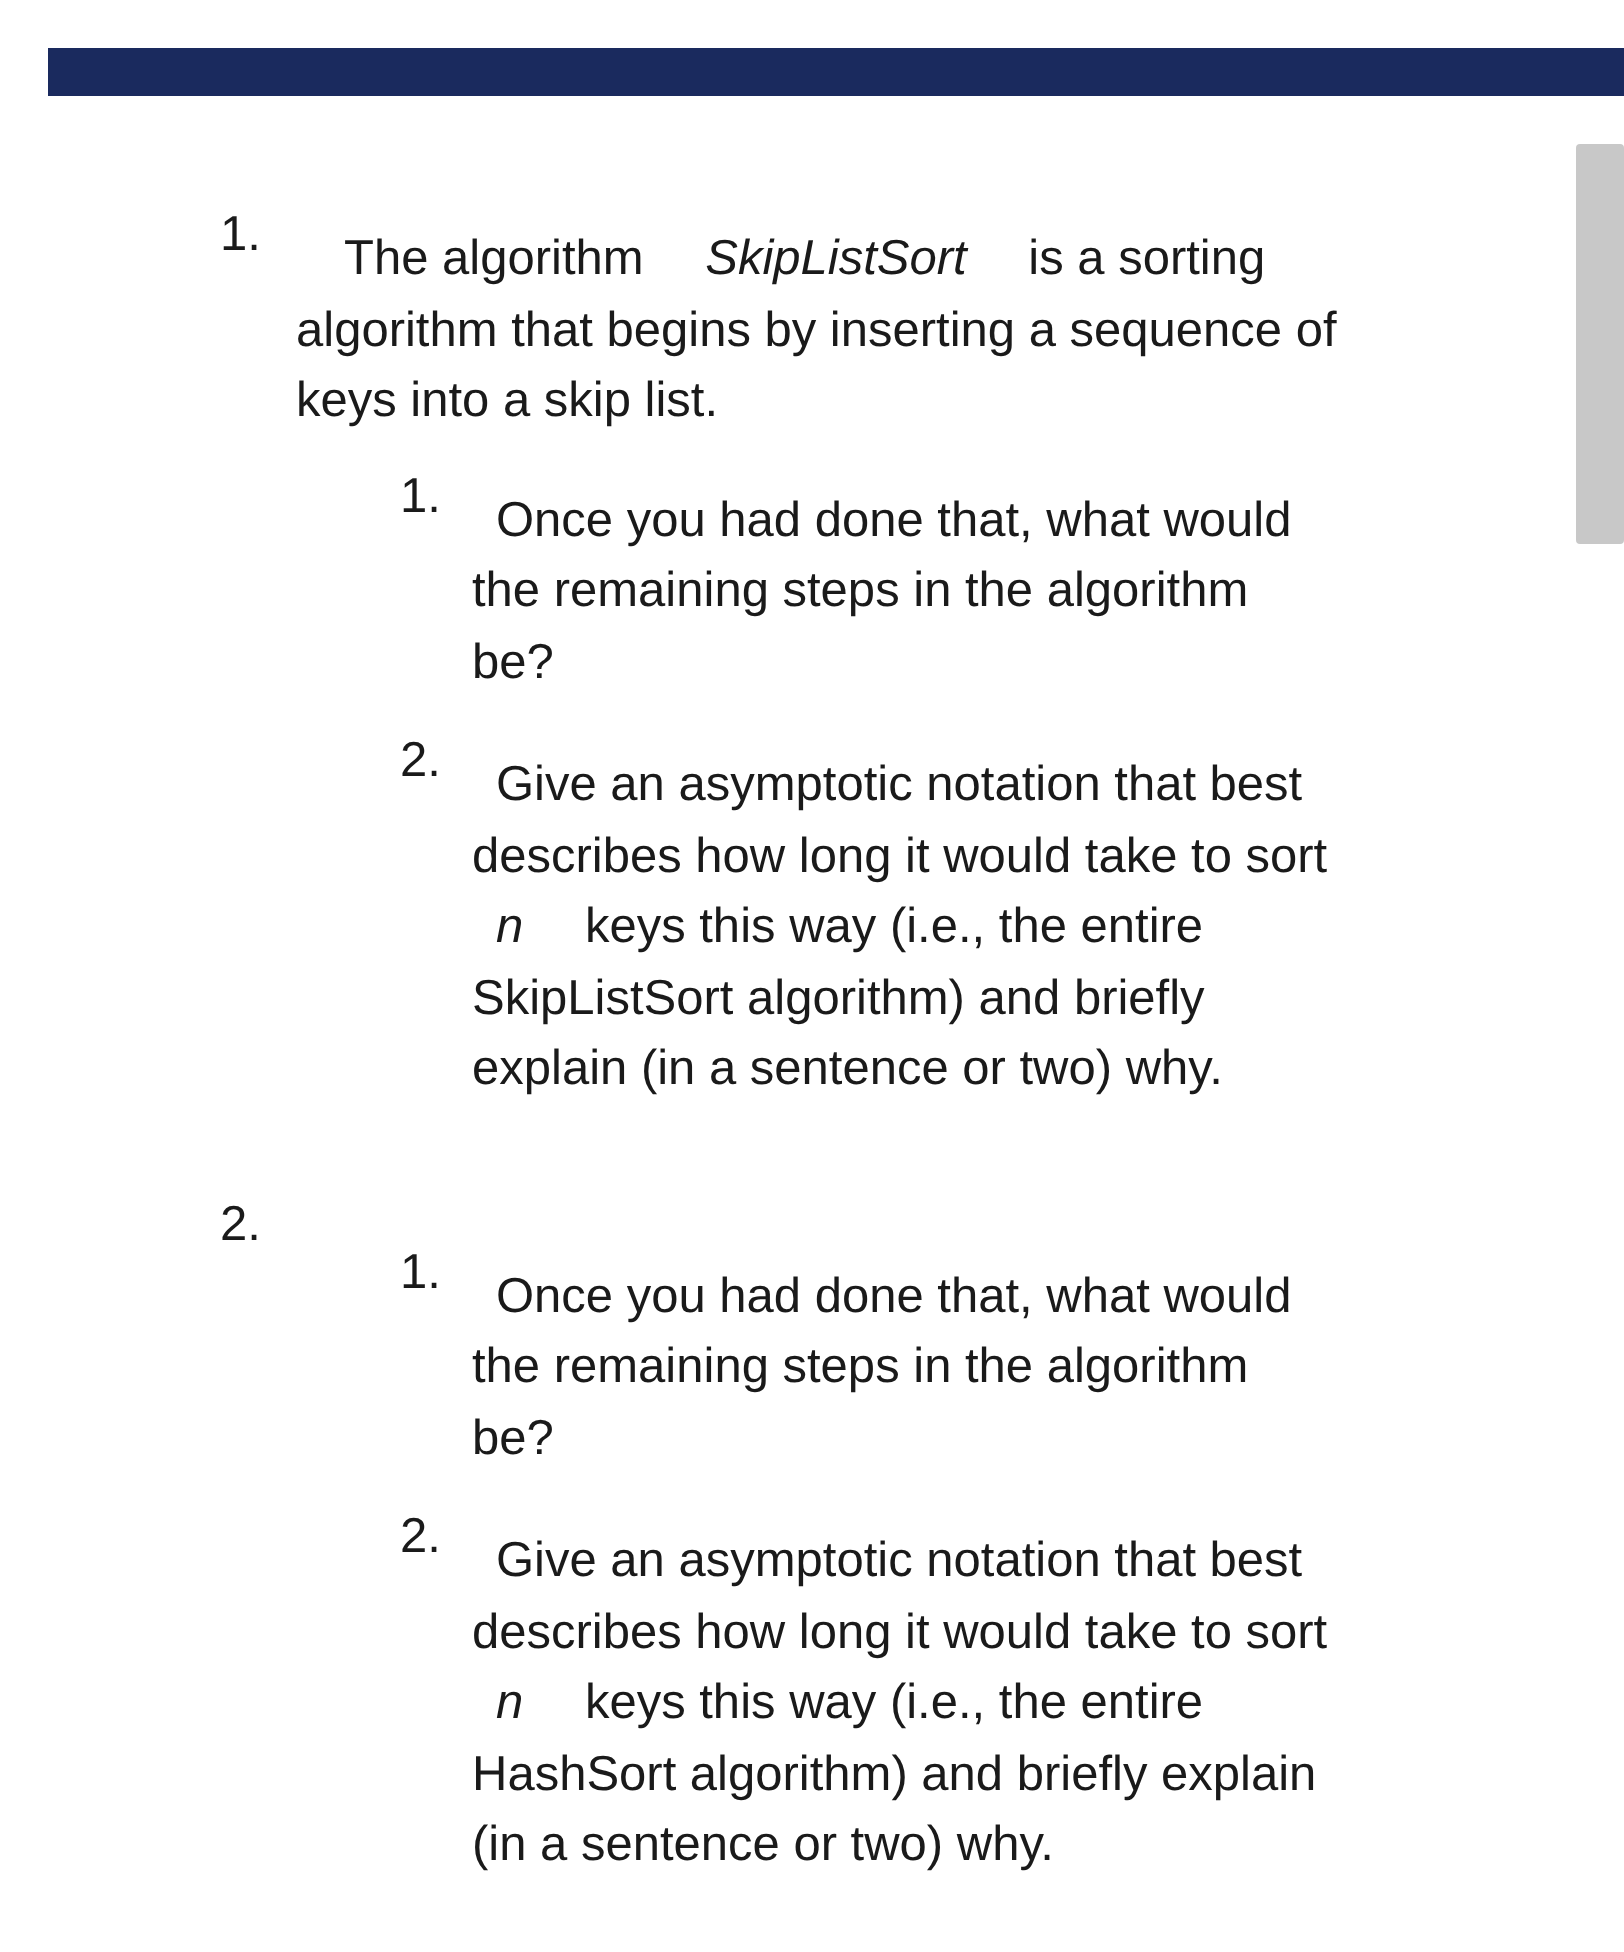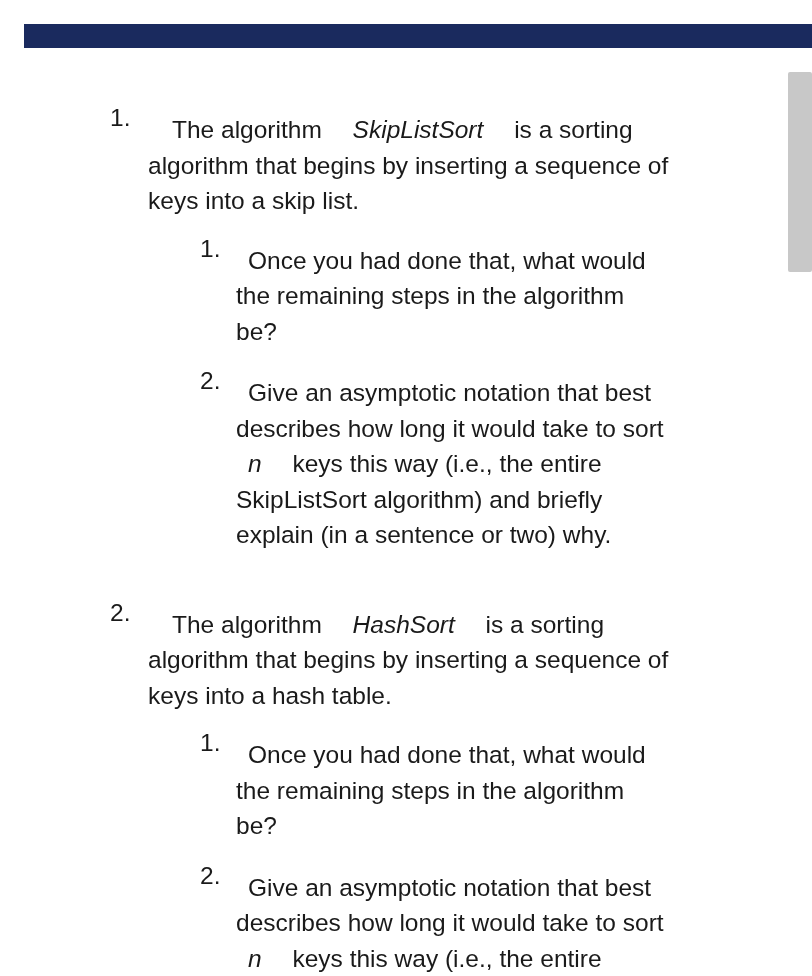--- a/index.html
+++ b/index.html
@@ -95,23 +95,20 @@
         <ol class="inner-list">
           <li>
             <span>Once you had done that, what would the remaining steps in the algorithm be?</span>
           </li>
           <li>
             <span>Give an asymptotic notation that best describes how long it would take to sort </span><span class="italic">n</span><span> keys this way (i.e., the entire SkipListSort algorithm) and briefly explain (in a sentence or two) why.</span>
           </li>
         </ol>
       </li>
       <li>
-        <span>
-          <span>The algorithm </span><span class="italic">HashSort</span><span> is a sorting algorithm that begins by inserting a sequence of keys into a hash table.</span>
-        </span>
         <ol class="inner-list">
           <li>
             <span>Once you had done that, what would the remaining steps in the algorithm be?</span>
           </li>
           <li>
             <span>Give an asymptotic notation that best describes how long it would take to sort </span><span class="italic">n</span><span> keys this way (i.e., the entire HashSort algorithm) and briefly explain (in a sentence or two) why.</span>
           </li>
         </ol>
       </li>
     </ol>

